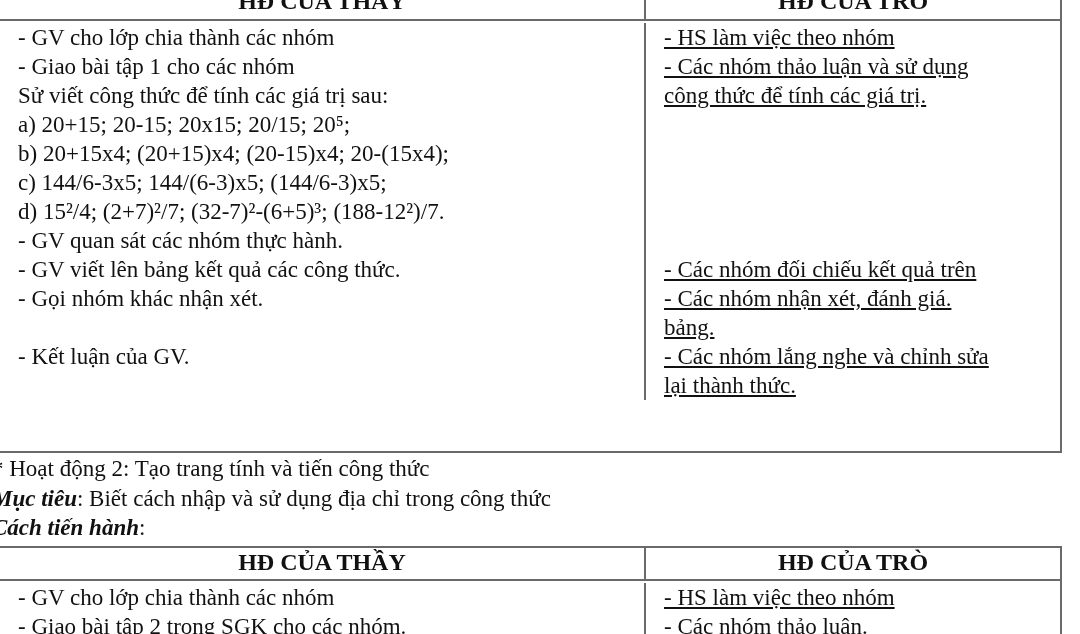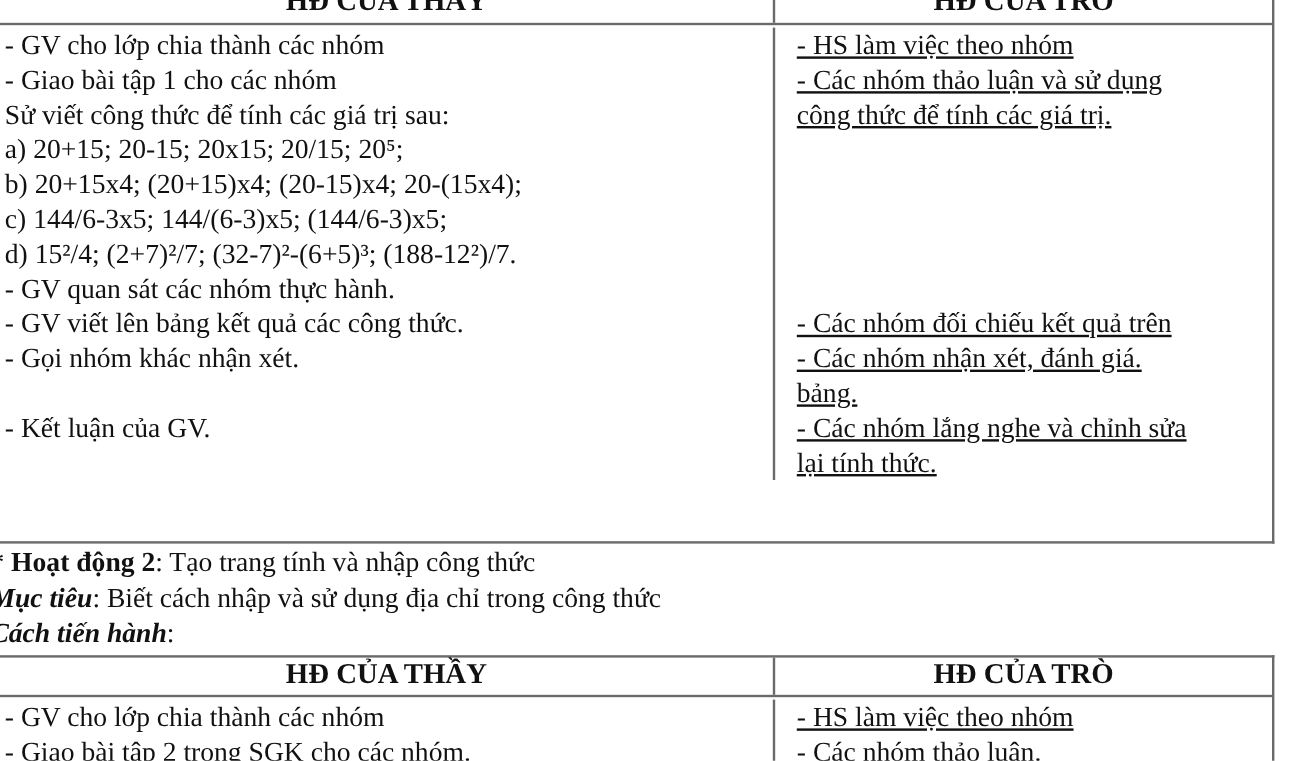--- a/index.html
+++ b/index.html
@@ -5,28 +5,28 @@
   html, body { margin:0; padding:0; background:#ffffff; }
   body { width:1080px; height:634px; overflow:hidden; position:relative;
          font-family:"Liberation Serif", "DejaVu Serif", serif; color:#111; }
   .tbl { position:absolute; left:0; width:1062px; border:2px solid #6a6a6a; border-left:none; box-sizing:border-box; }
   .row { display:flex; }
   .cell { box-sizing:border-box; }
   .c1 { width:646px; border-right:2px solid #6a6a6a; }
   .c2 { flex:1; }
   .hdr .cell { font-weight:bold; font-size:24px; text-align:center; line-height:29px; height:31px; }
   .hdr { border-bottom:2px solid #6a6a6a; }
-  .body .cell { font-size:23px; line-height:29px; padding-left:4px; }
+  .body .cell { font-size:23px; line-height:29px; padding-left:18px; }
   .body .c2 { padding-left:18px;text-decoration:underline; }
   .line { white-space:nowrap; height:29px; }
   #t1 { top:-12px; height:465px; border-top:none; }
   #t1 .hdr .cell { height:31px; line-height:26px; }
   #t1 .body { padding-top:2px; }
   .para { position:absolute; left:-8px; font-size:23px; line-height:29px; white-space:nowrap; }
-  .b { font-weight:bold;text-align:center; }
+  .b { font-weight:normal;text-align:center; }
   .bi { font-weight:bold; font-style:italic; }
   #t2 { top:546px; height:100px; }
   #t2 .body { padding-top:2px; }
 </style>
 </head>
 <body>
 
 <div class="tbl" id="t1">
   <div class="row hdr">
     <div class="cell c1">HĐ CỦA THẦY</div>
@@ -53,27 +53,27 @@
       <div class="line">công thức để tính các giá trị.</div>
       <div class="line"></div>
       <div class="line"></div>
       <div class="line"></div>
       <div class="line"></div>
       <div class="line"></div>
       <div class="line">- Các nhóm đối chiếu kết quả trên</div>
       <div class="line">- Các nhóm nhận xét, đánh giá.</div>
       <div class="line">bảng.</div>
       <div class="line">- Các nhóm lắng nghe và chỉnh sửa</div>
-      <div class="line">lại tính thức.</div>
+      <div class="line">lại thành thức.</div>
     </div>
   </div>
 </div>
 
 <div class="para" style="top:454px;">
-  <span>* </span><span class="b">Hoạt động 2</span><span>: Tạo trang tính và nhập công thức</span>
+  <span>* </span><span class="b">Hoạt động 2</span><span>: Tạo trang tính và tiến công thức</span>
 </div>
 <div class="para" style="top:484px;">
   <span class="bi">Mục tiêu</span><span>: Biết cách nhập và sử dụng địa chỉ trong công thức</span>
 </div>
 <div class="para" style="top:513px;">
   <span class="bi">Cách tiến hành</span><span>:</span>
 </div>
 
 <div class="tbl" id="t2">
   <div class="row hdr">

